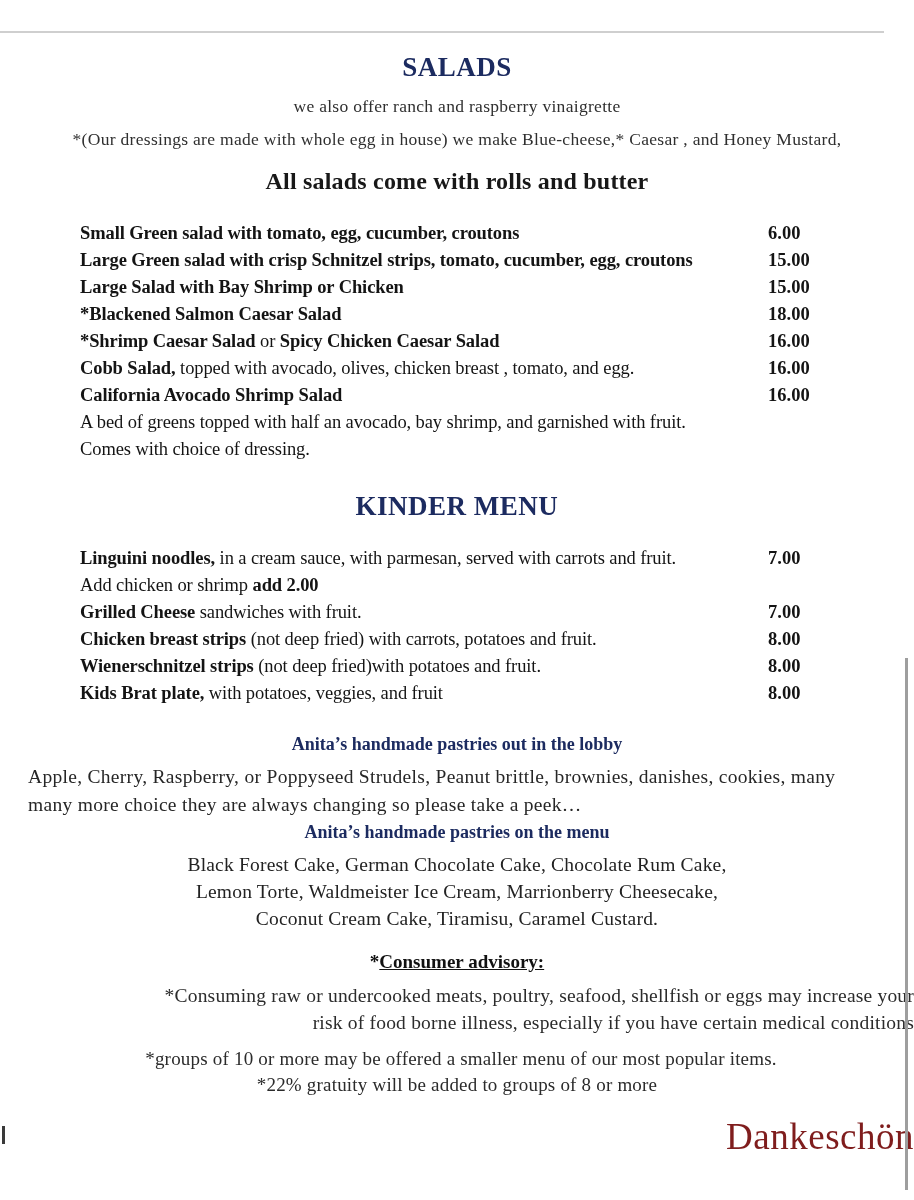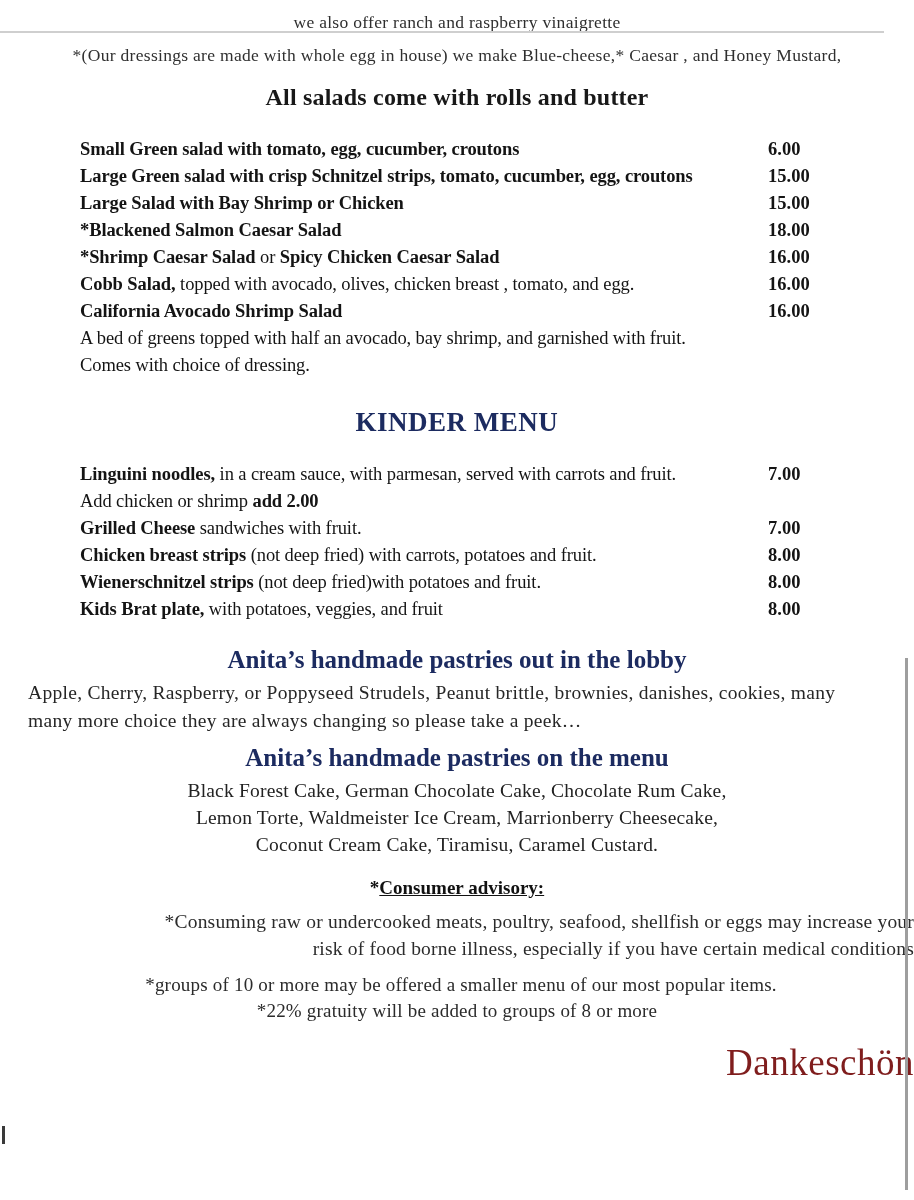--- a/index.html
+++ b/index.html
@@ -38,24 +38,24 @@
   .menu-list { margin:0 0 0 80px; width:752px; }
   #salads-items { margin-top:27px; }
   #kinder-items { margin-top:22px; }
   .menu-row  { display:flex; align-items:baseline; font-size:18.5px; line-height:27px; }
   .menu-text { flex:1; white-space:nowrap; letter-spacing:-0.1px; color:#141414; }
   .menu-text .b { font-weight:bold; }
   .menu-price { width:64px; font-weight:bold; color:#141414; }
 
   .pastry-heading {
     margin:0; text-align:center; font-weight:bold;
-    font-size:25px; line-height:26px; color:#1c2b60;
+    font-size:18px; line-height:26px; color:#1c2b60;
   }
   #lobby-title { margin-top:24px; }
-  #pastries-menu-title { margin-top:10px; }
+  #pastries-menu-title { }
 
   .lobby-paragraph { margin-top:6px; padding:0 28px; }
   .lobby-line {
     text-align:left; color:#262626;
     font-size:19.5px; line-height:28px; letter-spacing:0.3px;
   }
   .pastry-lines { margin-top:6px; }
   .pastry-line {
     text-align:center; color:#222222;
     font-size:19.5px; line-height:27px; letter-spacing:0.2px;
@@ -85,20 +85,21 @@
 </style>
 </head>
 <body>
 
 <div class="page">
 
   <div class="rule-top"></div>
   <div class="rule-right"></div>
   <div class="tick-left"></div>
 
+  <h1 class="section-title" id="salads-title">SALADS</h1>
 
   <div class="note-line">we also offer ranch and raspberry vinaigrette</div>
   <div class="note-line">*(Our dressings are made with whole egg in house) we make Blue-cheese,* Caesar , and Honey Mustard,</div>
 
   <div class="salads-subtitle">All salads come with rolls and butter</div>
 
   <div class="menu-list" id="salads-items">
       <div class="menu-row">
         <div class="menu-text"><span class="b">Small Green salad with tomato, egg, cucumber, croutons</span></div>
         <div class="menu-price">6.00</div>

